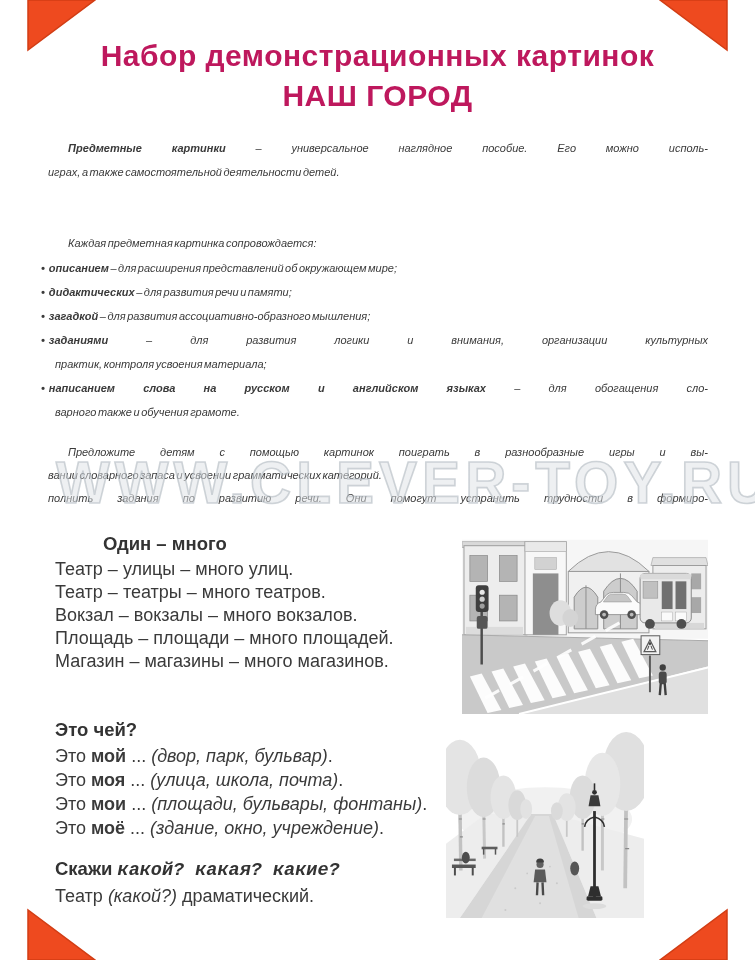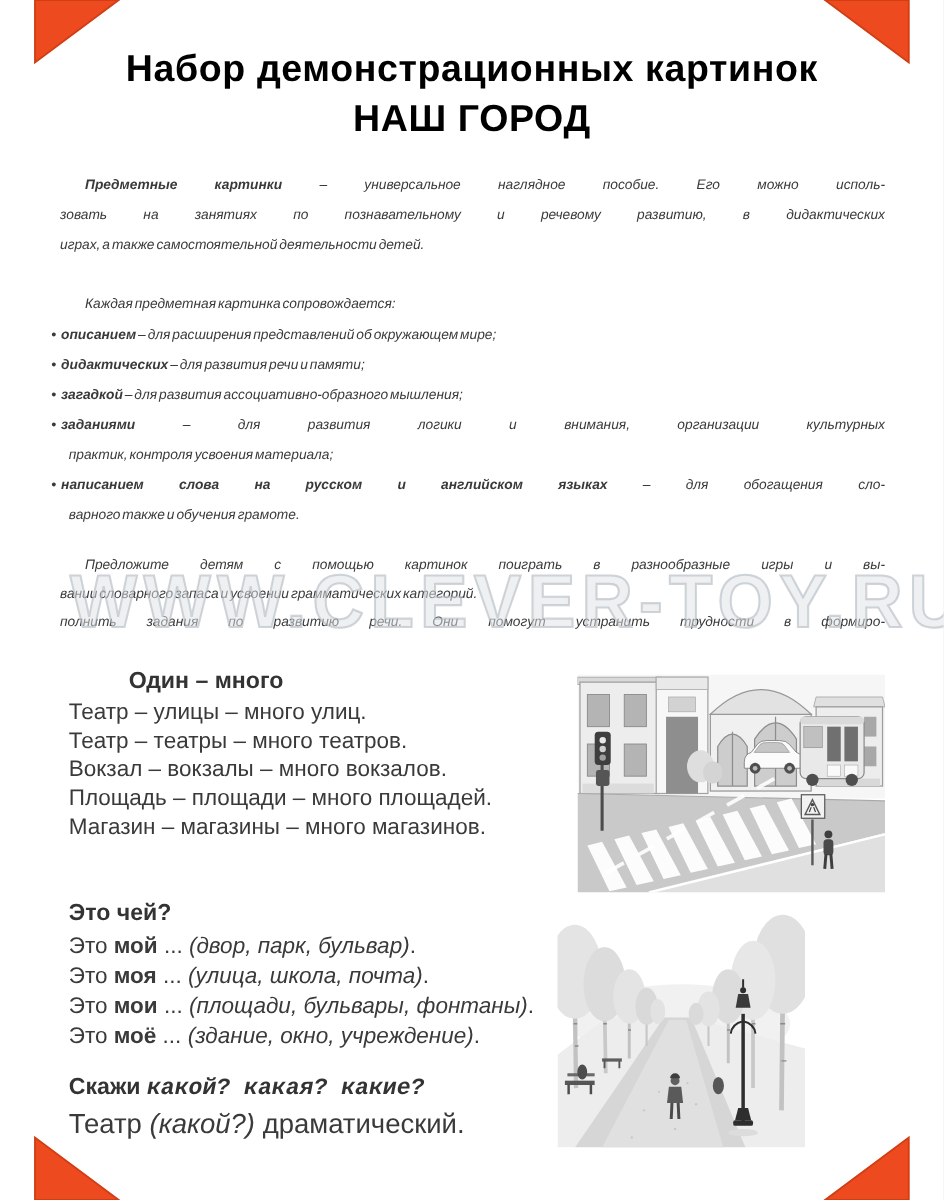--- a/index.html
+++ b/index.html
@@ -1,40 +1,40 @@
 <!DOCTYPE html>
 <html><head>
 <meta charset="utf-8">
 <style>
   html,body{margin:0;padding:0;background:#e9e9e9;}
   .page{position:relative;width:755px;height:960px;margin:0 auto;background:#ffffff;
         font-family:"Liberation Sans",sans-serif;color:#3a3a3a;overflow:hidden;}
   .abs{position:absolute;}
   
-  .title{top:36px;left:0;width:755px;text-align:center;font-weight:bold;color:#000000;
+  .title{top:36px;left:0;width:755px;text-align:center;font-weight:bold;color:#be185d;
          font-size:30px;line-height:40px;letter-spacing:0.5px;}
   
   .txt{font-size:11px;word-spacing:-1.5px;font-style:italic;}
   .txt .line{overflow:hidden;}
   .p1 .line,.p2 .line,.bul .line{height:24px;line-height:24px;}
   .p3 .line{height:23px;line-height:23px;}
   .j{text-align:justify;text-align-last:justify;}
   .ind{text-indent:20px;}
   .b{font-weight:bold;}
   .i{font-style:italic;}
   .bi{font-weight:bold;font-style:italic;font-family:Liberation Mono, monospace;}
   .bul .bullet-item .line{padding-left:14px;}
   .bul .bullet-item .line:first-child{padding-left:0;}
   .dot{font-weight:bold;padding-right:4px;}
   
   .sec-h{font-weight:bold;font-size:18.5px;color:#333;}
   .list{font-size:18px;}
   .list .line{height:23px;line-height:23px;overflow:hidden;}
   .list2 .line{height:24px;line-height:24px;}
-  .s3line{font-size:22px;}
+  .s3line{font-size:18px;}
   
   .wm{top:449px;left:56px;width:648px;font-size:57px;font-weight:bold;letter-spacing:5px;
       white-space:nowrap;color:rgba(255,255,255,0.25);
       -webkit-text-stroke:1.6px rgba(172,180,188,0.55);
       text-shadow:0 0 1px rgba(190,196,202,0.35);
       z-index:6;pointer-events:none;transform:scaleY(1.05);}
   .illus{z-index:1;}
   .corners{top:0;left:0;z-index:8;pointer-events:none;}
 </style>
 </head>
@@ -42,21 +42,20 @@
 
 <div class="page">
 
   <div class="abs title">
     <div>Набор демонстрационных картинок</div>
     <div>НАШ ГОРОД</div>
   </div>
 
   <div class="abs txt p1" style="top:136px;left:48px;width:660px;">
       <div class="line j ind"><span class="b">Предметные картинки </span><span>– универсальное наглядное пособие. Его можно исполь-</span></div>
-      <div class="line j"><span>зовать на занятиях по познавательному и речевому развитию, в дидактических</span></div>
       <div class="line"><span>играх, а также самостоятельной деятельности детей.</span></div>
     </div>
 
   <div class="abs txt p2" style="top:231px;left:48px;width:660px;">
       <div class="line ind"><span>Каждая предметная картинка сопровождается:</span></div>
     </div>
 
   <div class="abs txt bul" style="top:256px;left:41px;width:667px;">
       <div class="bullet-item">
         <div class="line"><span class="dot">•</span><span class="b">описанием</span><span> – для расширения представлений об окружающем мире;</span></div>

